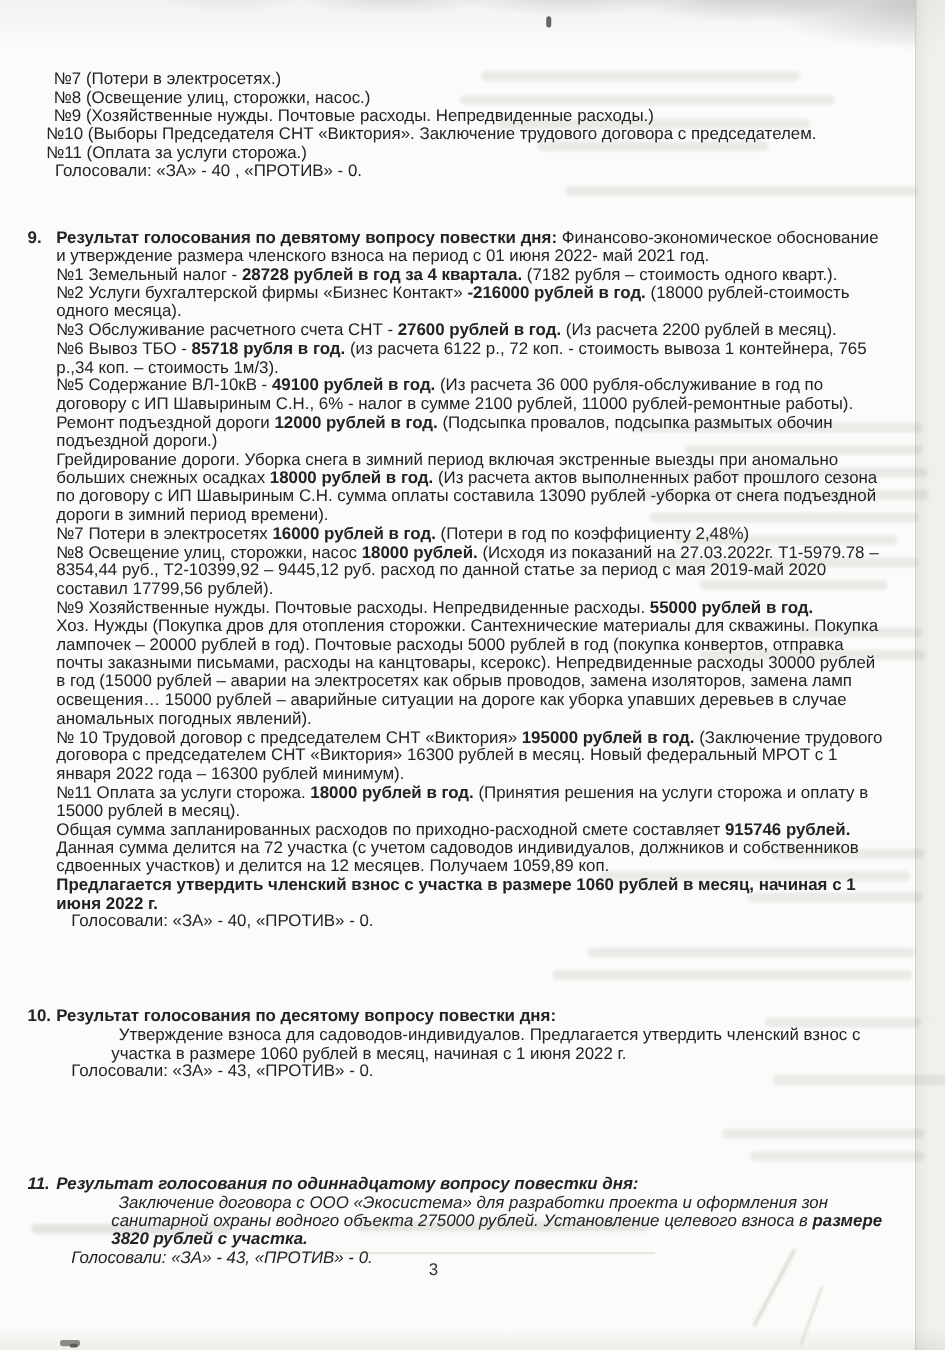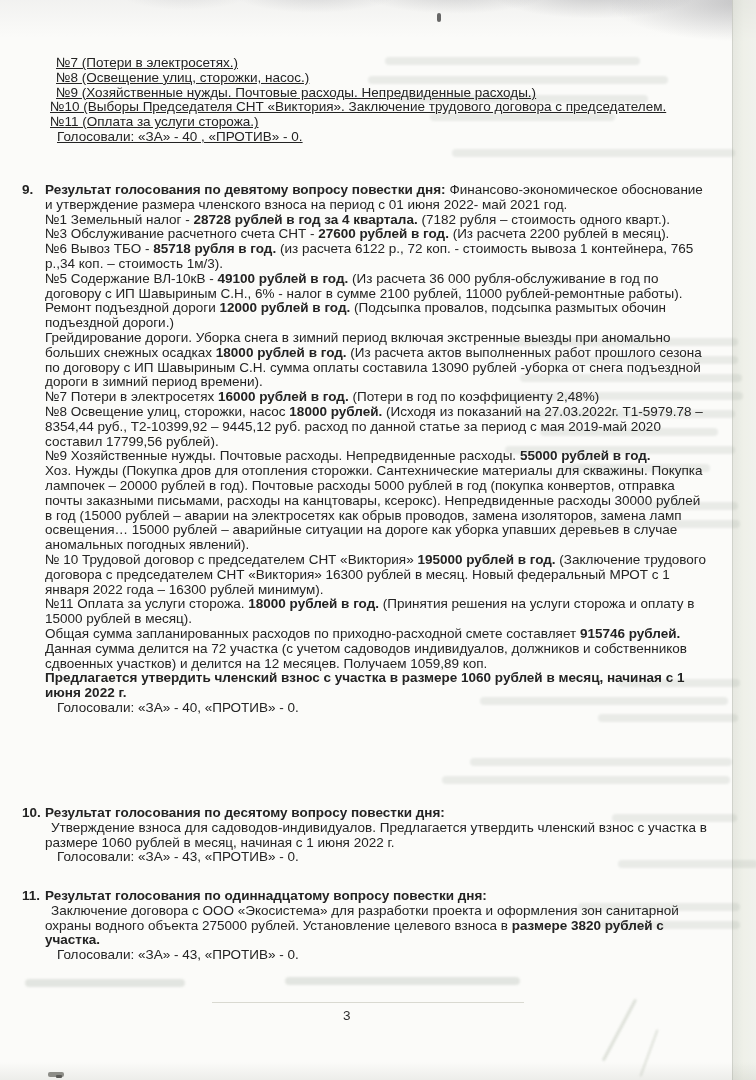--- a/index.html
+++ b/index.html
@@ -26,30 +26,30 @@
     background:linear-gradient(to right,#e3e5dd 0,#edefe7 45%,#f0f1eb 100%);
     border-left:1px solid #c9cbc3;opacity:.85;
   }
   .bottom-shade{
     position:absolute;left:0;right:0;bottom:0;height:18px;
     background:linear-gradient(to top, rgba(110,115,100,.10), transparent);
   }
   
   .doc{color:#232323;font-size:13.5px;line-height:14.8px;}
   .doc .b{font-weight:700;}
-  #preamble-root{position:absolute;left:45px;top:56px;width:662px;text-decoration:underline;}
+  #preamble-root{position:absolute;left:32px;top:56px;width:662px;}
   .section{position:absolute;left:45px;width:662px;}
-  #sec9{top:183px;} #sec10{top:806px;} #sec11{top:889px;}
+  #sec9{top:183px;} #sec10{top:806px;} #sec11{top:940px;font-style:italic;}
   .snum{position:absolute;left:-23px;width:20px;font-weight:700;}
   .blk{}
   .blk.header{}
   .blk.item-a{padding-left:11px;}
   .blk.item-b{padding-left:5px;}
   .blk.vote{padding-left:12px;}
-  .blk.para-ind{text-indent:6px;}
+  .blk.para-ind{text-indent:6px;margin-left:44px;}
   
   .ghost{
     position:absolute;height:8px;border-radius:4px;background:#8f9a8f;
     opacity:.16;filter:blur(1.3px);pointer-events:none;
   }
   .ghost.dk{opacity:.22;}
   .squiggle{
     position:absolute;background:#b9c0b2;opacity:.45;filter:blur(1px);
     border-radius:2px;pointer-events:none;
   }
@@ -110,20 +110,21 @@
         <div class="blk item-a"><span>№9 (Хозяйственные нужды. Почтовые расходы. Непредвиденные расходы.)</span></div>
         <div class="blk item-b"><span>№10 (Выборы Председателя СНТ «Виктория». Заключение трудового договора с председателем.</span></div>
         <div class="blk item-b"><span>№11 (Оплата за услуги сторожа.)</span></div>
         <div class="blk vote"><span>Голосовали: «ЗА» - 40 , «ПРОТИВ» - 0.</span></div>
       </div>
     <div id="sections-root">
         <div class="section" id="sec9">
           <div class="snum">9.</div>
           <div class="blk header"><span class="b">Результат голосования по девятому вопросу повестки дня: </span><span>Финансово-экономическое обоснование и утверждение размера членского взноса на период с 01 июня 2022- май 2021 год.</span></div>
           <div class="blk text"><span>№1 Земельный налог - </span><span class="b">28728 рублей в год за 4 квартала.</span><span> (7182 рубля – стоимость одного кварт.).</span></div>
+          <div class="blk text"><span>№2 Услуги бухгалтерской фирмы «Бизнес Контакт» </span><span class="b">-216000 рублей в год.</span><span> (18000 рублей-стоимость одного месяца).</span></div>
           <div class="blk text"><span>№3 Обслуживание расчетного счета СНТ - </span><span class="b">27600 рублей в год.</span><span> (Из расчета 2200 рублей в месяц).</span></div>
           <div class="blk text"><span>№6 Вывоз ТБО - </span><span class="b">85718 рубля в год.</span><span> (из расчета 6122 р., 72 коп. - стоимость вывоза 1 контейнера, 765 р.,34 коп. – стоимость 1м/3).</span></div>
           <div class="blk text"><span>№5 Содержание ВЛ-10кВ - </span><span class="b">49100 рублей в год.</span><span> (Из расчета 36 000 рубля-обслуживание в год по договору с ИП Шавыриным С.Н., 6% - налог в сумме 2100 рублей, 11000 рублей-ремонтные работы).</span></div>
           <div class="blk text"><span>Ремонт подъездной дороги </span><span class="b">12000 рублей в год.</span><span> (Подсыпка провалов, подсыпка размытых обочин подъездной дороги.)</span></div>
           <div class="blk text"><span>Грейдирование дороги. Уборка снега в зимний период включая экстренные выезды при аномально больших снежных осадках </span><span class="b">18000 рублей в год.</span><span> (Из расчета актов выполненных работ прошлого сезона по договору с ИП Шавыриным С.Н. сумма оплаты составила 13090 рублей -уборка от снега подъездной дороги в зимний период времени).</span></div>
           <div class="blk text"><span>№7 Потери в электросетях </span><span class="b">16000 рублей в год.</span><span> (Потери в год по коэффициенту 2,48%)</span></div>
           <div class="blk text"><span>№8 Освещение улиц, сторожки, насос </span><span class="b">18000 рублей.</span><span> (Исходя из показаний на 27.03.2022г. Т1-5979.78 – 8354,44 руб., Т2-10399,92 – 9445,12 руб. расход по данной статье за период с мая 2019-май 2020 составил 17799,56 рублей).</span></div>
           <div class="blk text"><span>№9 Хозяйственные нужды. Почтовые расходы. Непредвиденные расходы. </span><span class="b">55000 рублей в год.</span></div>
           <div class="blk text"><span>Хоз. Нужды (Покупка дров для отопления сторожки. Сантехнические материалы для скважины. Покупка лампочек – 20000 рублей в год). Почтовые расходы 5000 рублей в год (покупка конвертов, отправка почты заказными письмами, расходы на канцтовары, ксерокс). Непредвиденные расходы 30000 рублей в год (15000 рублей – аварии на электросетях как обрыв проводов, замена изоляторов, замена ламп освещения… 15000 рублей – аварийные ситуации на дороге как уборка упавших деревьев в случае аномальных погодных явлений).</span></div>
           <div class="blk text"><span>№ 10 Трудовой договор с председателем СНТ «Виктория» </span><span class="b">195000 рублей в год.</span><span> (Заключение трудового договора с председателем СНТ «Виктория» 16300 рублей в месяц. Новый федеральный МРОТ с 1 января 2022 года – 16300 рублей минимум).</span></div>

